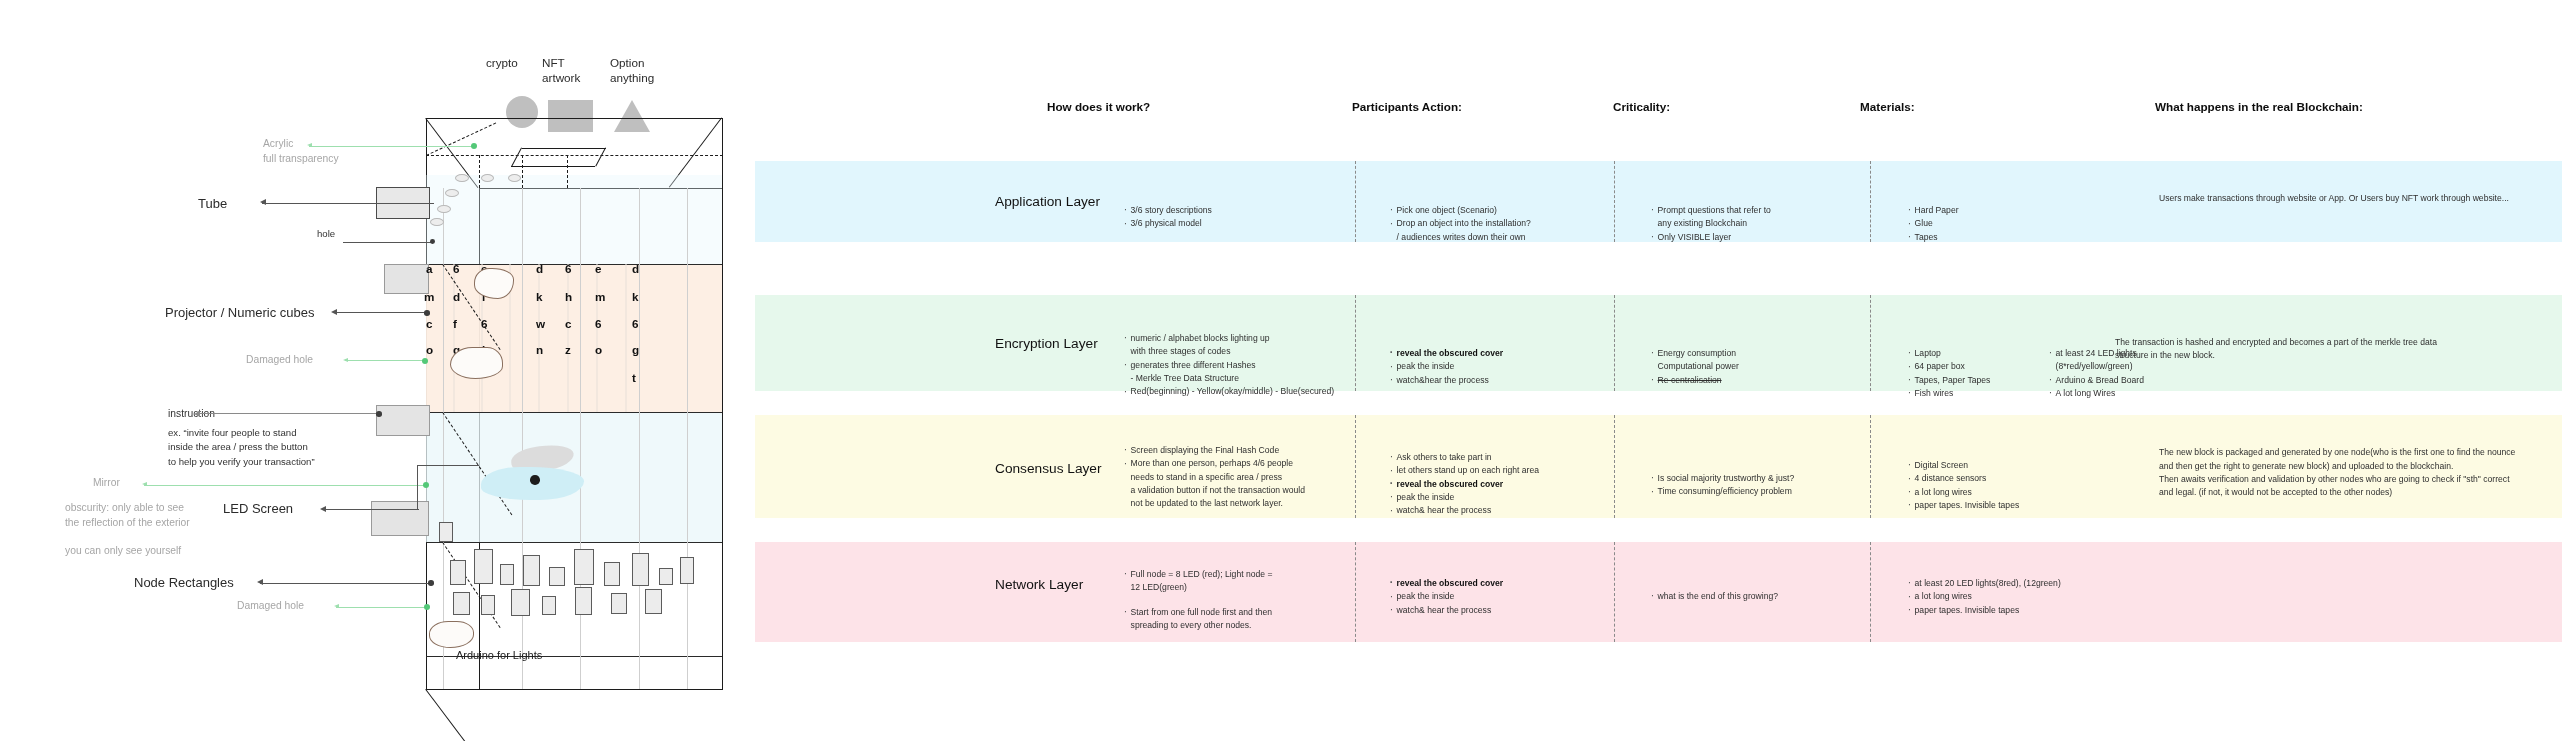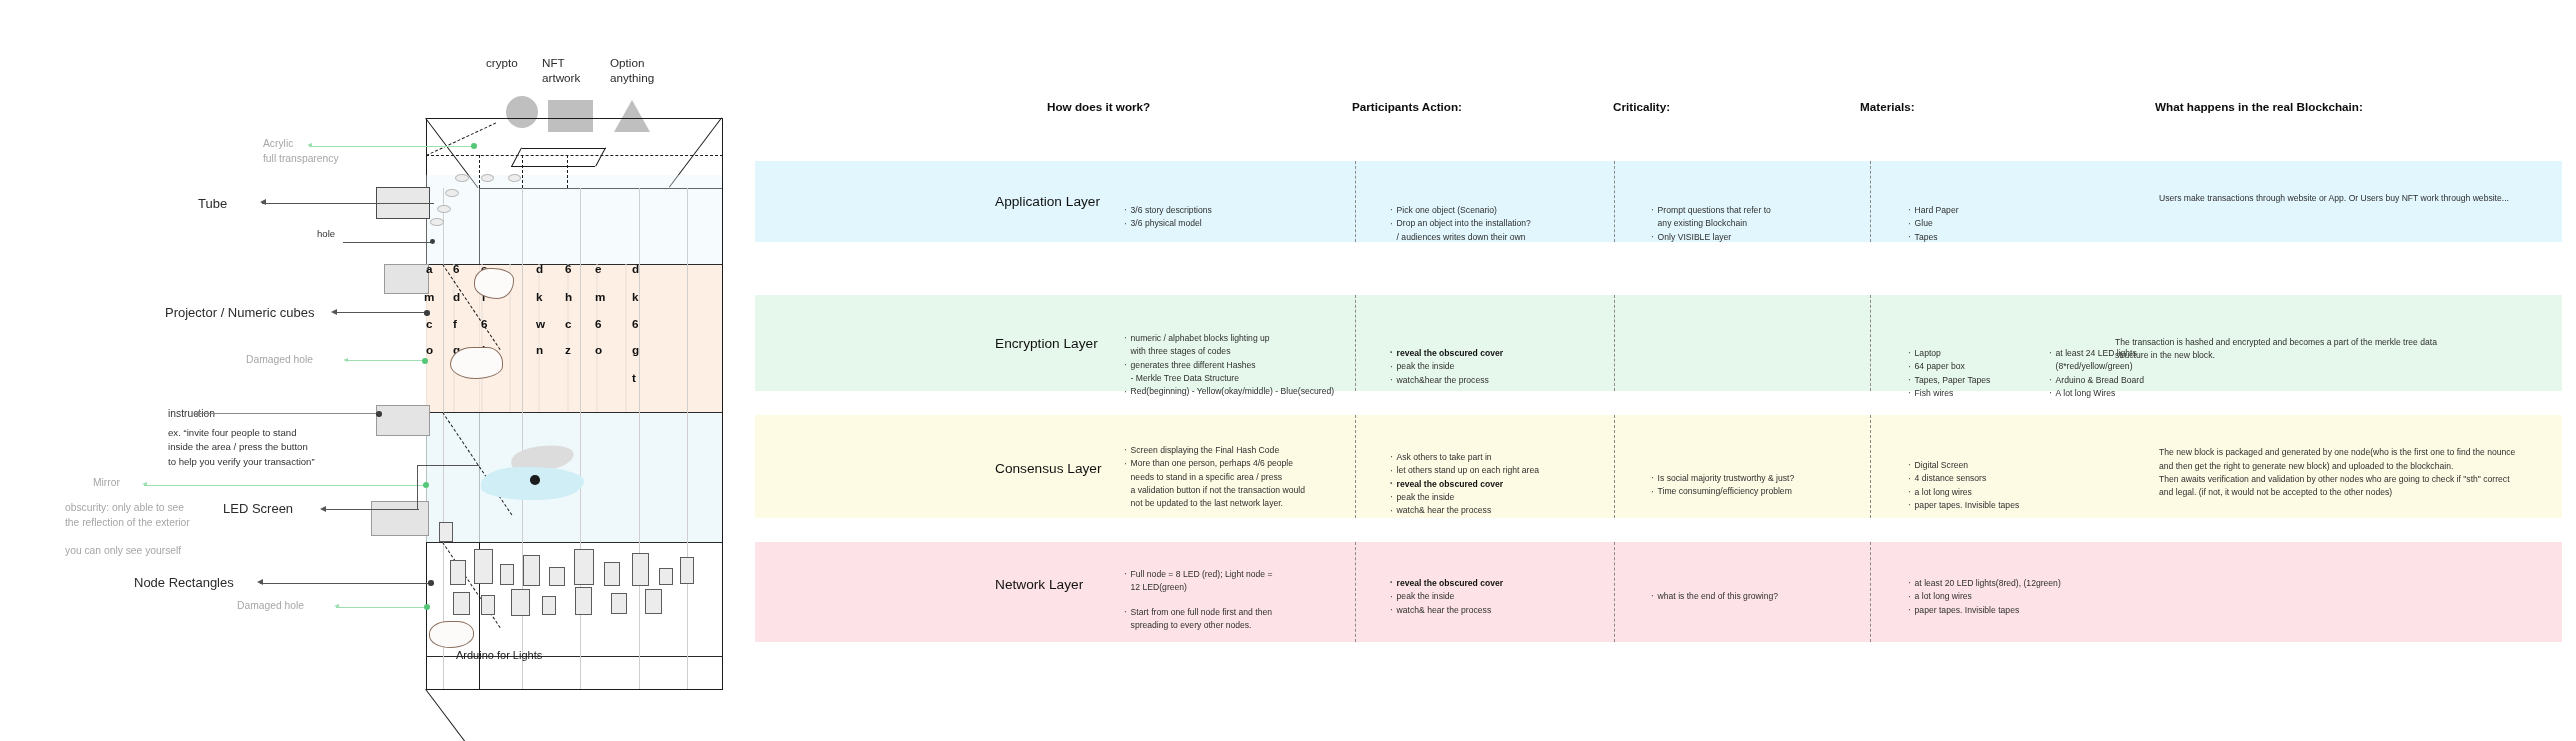--- a/index.html
+++ b/index.html
@@ -418,20 +418,27 @@
   </div>
 
   <div class="cell" style="left:635px; top:334px; width:227px;">
     <ul>
       <li class="bold-item">reveal the obscured cover</li>
       <li>peak the inside</li>
       <li>watch&amp;hear the process</li>
     </ul>
   </div>
 
+  <div class="cell" style="left:896px; top:334px; width:220px;">
+    <ul>
+      <li>Energy consumption</li>
+      <li class="sub">Computational power</li>
+      <li class="strike">Re centralisation</li>
+    </ul>
+  </div>
 
   <div class="cell" style="left:1153px; top:334px; width:124px;">
     <ul>
       <li>Laptop</li>
       <li>64 paper box</li>
       <li>Tapes, Paper Tapes</li>
       <li>Fish wires</li>
     </ul>
   </div>
   <div class="cell" style="left:1294px; top:334px; width:137px;">

